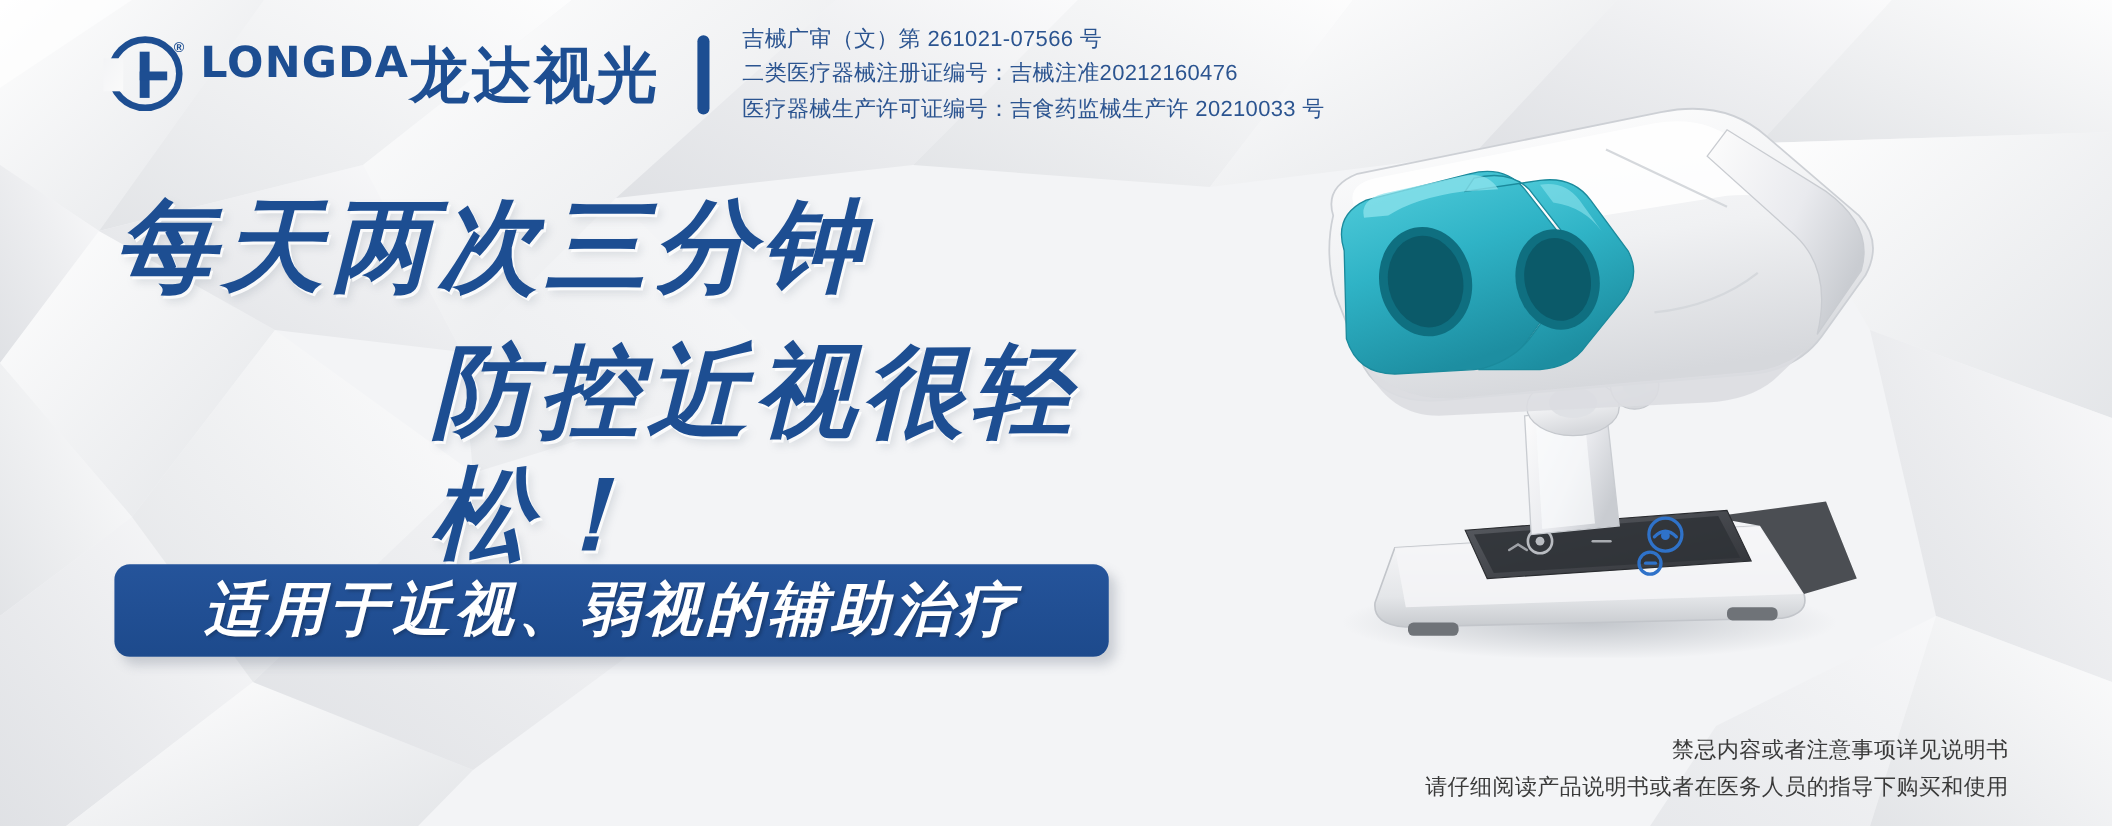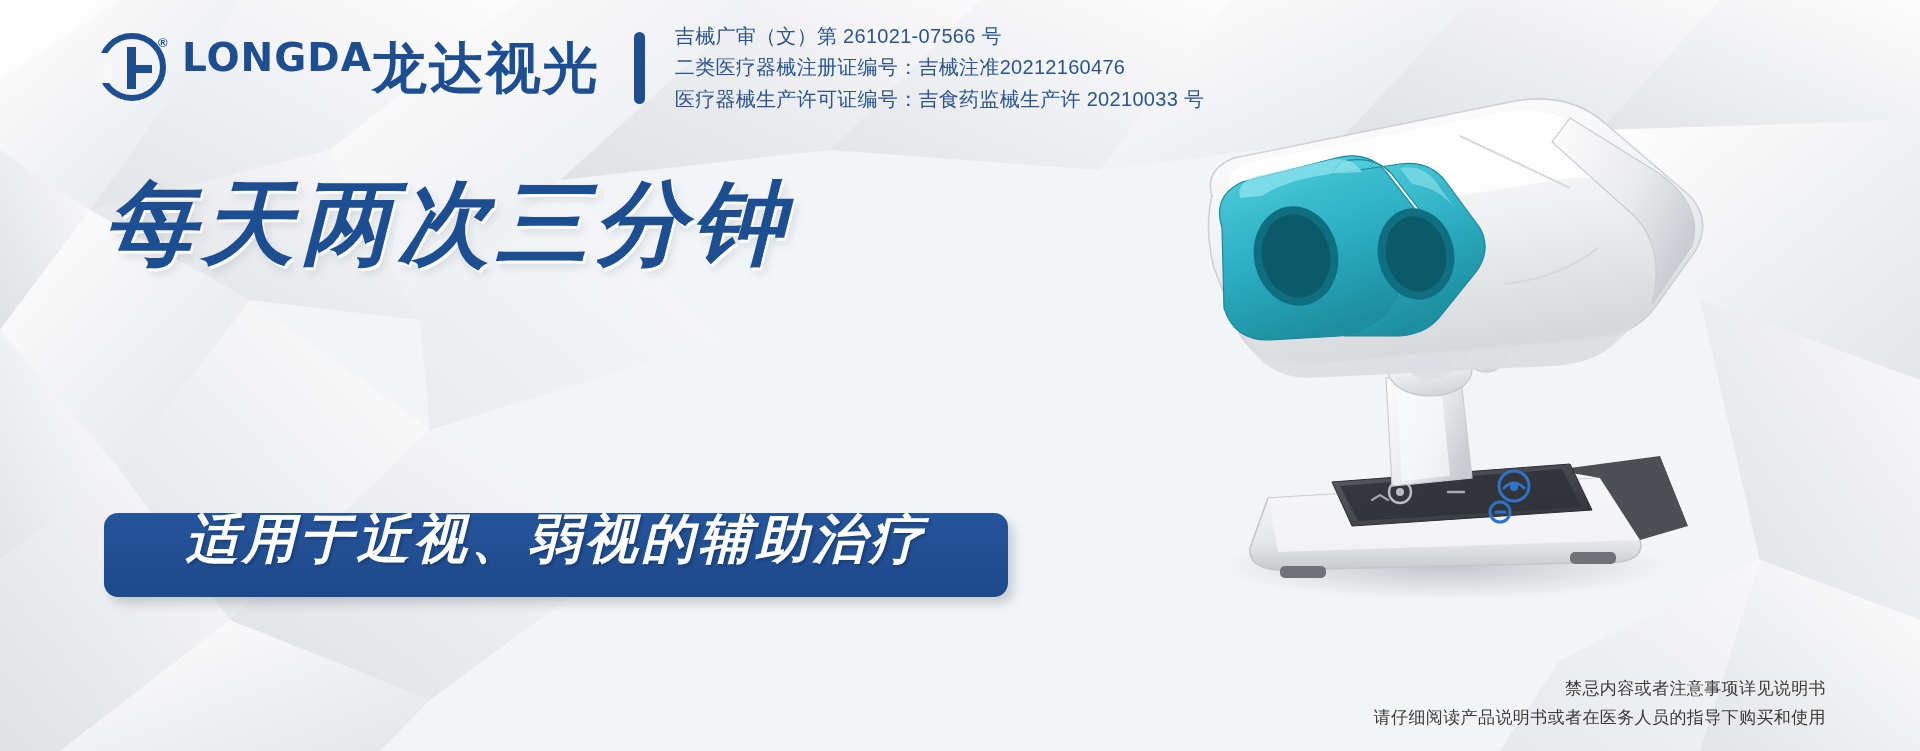--- a/index.html
+++ b/index.html
@@ -80,40 +80,40 @@
     text-shadow:2px 3px 0 rgba(255,255,255,.85), 4px 6px 8px rgba(120,130,145,.22);
   }
   .hl-line-1 { padding-left:104px; }
   .hl-line-2 { padding-left:392px; margin-top:20px; }
 
   
   .pill {
     position:absolute; left:104px; top:513px; width:904px; height:84px;
     background:linear-gradient(180deg,#25549b 0%,#1d4a8c 100%);
     border-radius:14px; z-index:5;
-    display:flex; align-items:flex-start; justify-content:center;
+    display:flex; align-items:center; justify-content:center;
     box-shadow:6px 7px 10px rgba(110,120,135,.30);
   }
   .pill-text {
     font-family:"Liberation Serif","DejaVu Serif",serif;
     color:#ffffff; font-size:53px; font-weight:700; font-style:italic;
     letter-spacing:4px; line-height:1;
     text-shadow:2px 2px 3px rgba(0,0,0,.22);
   }
 
   
   .device { position:absolute; right:60px; top:78px; width:760px; height:520px; z-index:4; }
   .device svg { width:100%; height:100%; display:block; }
 
   
   .disclaimer {
     position:absolute; right:94px; bottom:18px; z-index:7;
     text-align:right; color:#3a3a3a;
   }
-  .disclaimer-line { font-size:17px; line-height:1.7; letter-spacing:.4px; white-space:nowrap; }
+  .disclaimer-line { font-size:20px; line-height:1.7; letter-spacing:.4px; white-space:nowrap; }
 </style>
 </head>
 <body>
 
 <div class="banner">
 
   <div class="facets">
     <svg viewBox="0 0 1920 751" preserveAspectRatio="none">
       <defs>
         <linearGradient id="gA" x1="0" y1="0" x2="1" y2="1">
@@ -178,20 +178,21 @@
       <div class="reg-line">医疗器械生产许可证编号：吉食药监械生产许 20210033 号</div>
     </div>
   </div>
 
   <div class="product-badge">
     <div class="product-badge-rule"></div>
   </div>
 
   <div class="headline">
     <div class="hl-line hl-line-1">每天两次三分钟</div>
+    <div class="hl-line hl-line-2">防控近视很轻松！</div>
   </div>
 
   <div class="pill">
     <span class="pill-text">适用于近视、弱视的辅助治疗</span>
   </div>
 
   <div class="device">
     <svg viewBox="0 0 760 520">
       <defs>
         <linearGradient id="bodyG" x1="0" y1="0" x2="0.3" y2="1">

